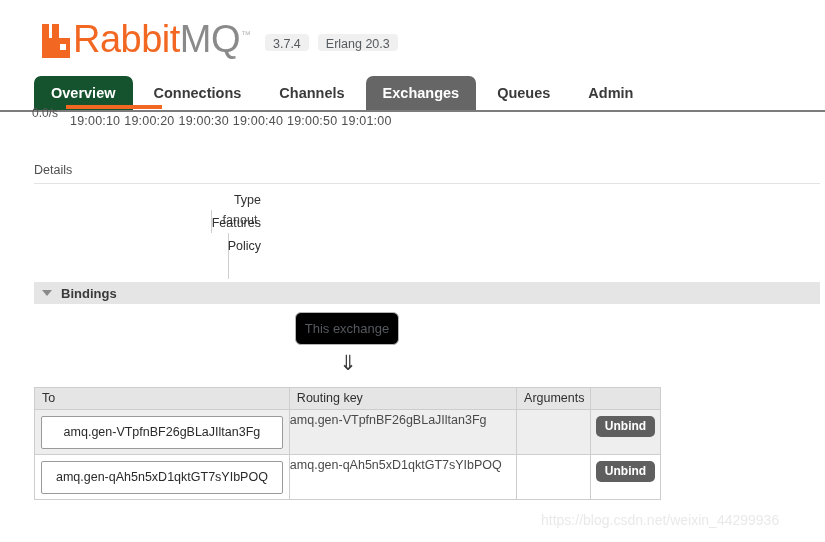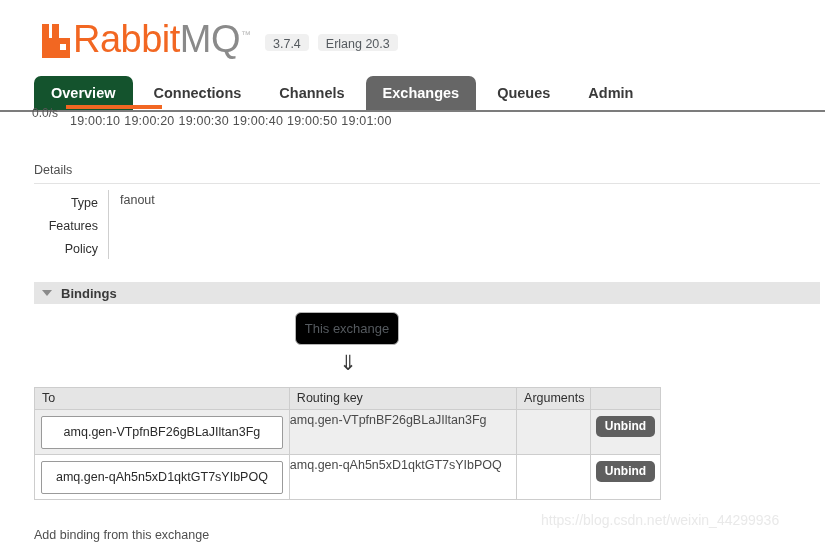--- a/index.html
+++ b/index.html
@@ -168,22 +168,23 @@
     width: 786px; height: 1px;
     background: #e3e3e3;
   }
   .details-table {
     position: absolute;
     left: 34px; top: 190px;
     width: 400px;
   }
   .detail-row {
     display: flex;
-    align-items: flex-end;
+    align-items: center;
     height: 23px;
+    flex-direction: column;
   }
   .detail-label {
     width: 74px;
     text-align: right;
     font-size: 12.5px;
     color: #2f2f2f;
     padding-right: 10px;
     line-height: 20px;
   }
   .detail-value {
@@ -427,17 +428,16 @@
           <div class="rkey-inner">amq.gen-qAh5n5xD1qktGT7sYIbPOQ</div>
         </td>
         <td></td>
         <td class="unbind-cell">
           <button class="unbind-btn">Unbind</button>
         </td>
       </tr>
     </tbody>
   </table>
 
-  <div class="add-binding">Add binding from this exchange</div>
 
   <div class="watermark">https://blog.csdn.net/weixin_44299936</div>
 
 </div>
 
 </body></html>

